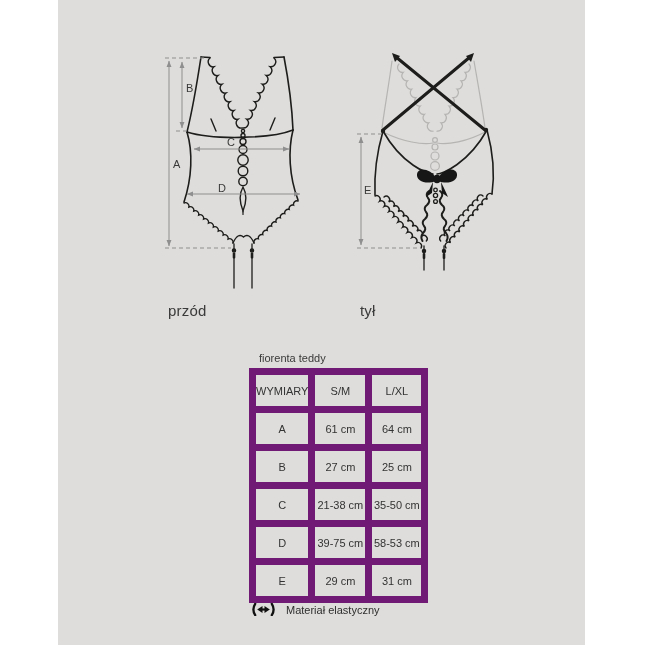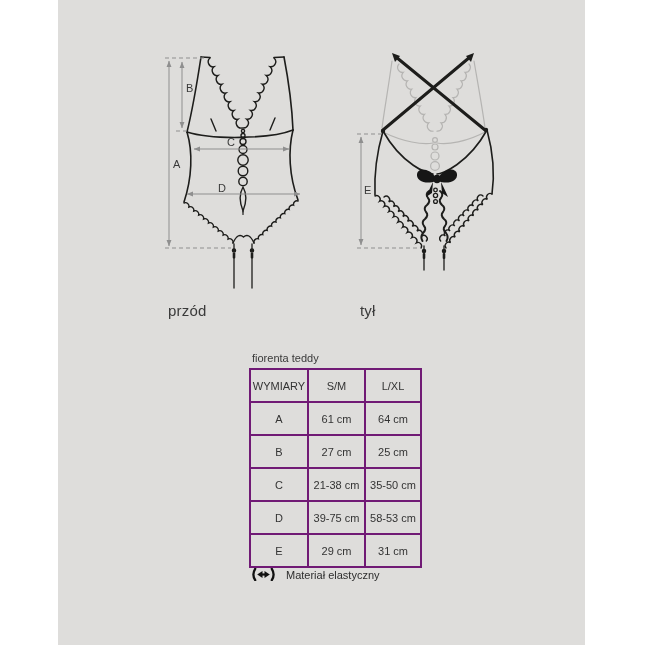--- a/index.html
+++ b/index.html
@@ -3,24 +3,24 @@
 <meta charset="utf-8">
 <style>
   html,body{margin:0;padding:0;background:#ffffff;font-family:"Liberation Sans",sans-serif;}
   .stage{position:relative;width:645px;height:645px;background:#ffffff;overflow:hidden;}
   .panel{position:absolute;left:58px;top:0;width:527px;height:645px;background:#dedddb;}
   .diagram{position:absolute;left:0;top:0;width:527px;height:330px;}
   .view-label{position:absolute;font-size:15px;color:#3a3a3a;letter-spacing:.2px;}
   .label-front{left:110px;top:302px;}
   .label-back{left:302px;top:302px;}
   .size-block{position:absolute;left:191px;top:352px;}
-  .size-title{font-size:11px;color:#3a3a3a;margin:0 0 4px 3px;}
+  .size-title{font-size:11px;color:#3a3a3a;margin:0 0 4px 10px;}
   table.sizes{border-collapse:collapse;table-layout:fixed;}
   table.sizes th,table.sizes td{
-    border:2px solid #701a75;font-size:11px;font-weight:400;color:#333333;
+    border:7px solid #701a75;font-size:11px;font-weight:400;color:#333333;
     text-align:center;vertical-align:middle;padding:0;height:31px;background:transparent;}
   .col-dim{width:58px;}.col-sm{width:57px;}.col-lxl{width:56px;}
   .footnote{display:flex;align-items:center;gap:9px;margin-left:1px;}
   .footnote-text{font-size:11px;color:#2e2e2e;}
   svg text{font-family:"Liberation Sans",sans-serif;font-size:11px;fill:#3a3a3a;}
 </style>
 </head>
 <body>
 
 <div class="stage">

